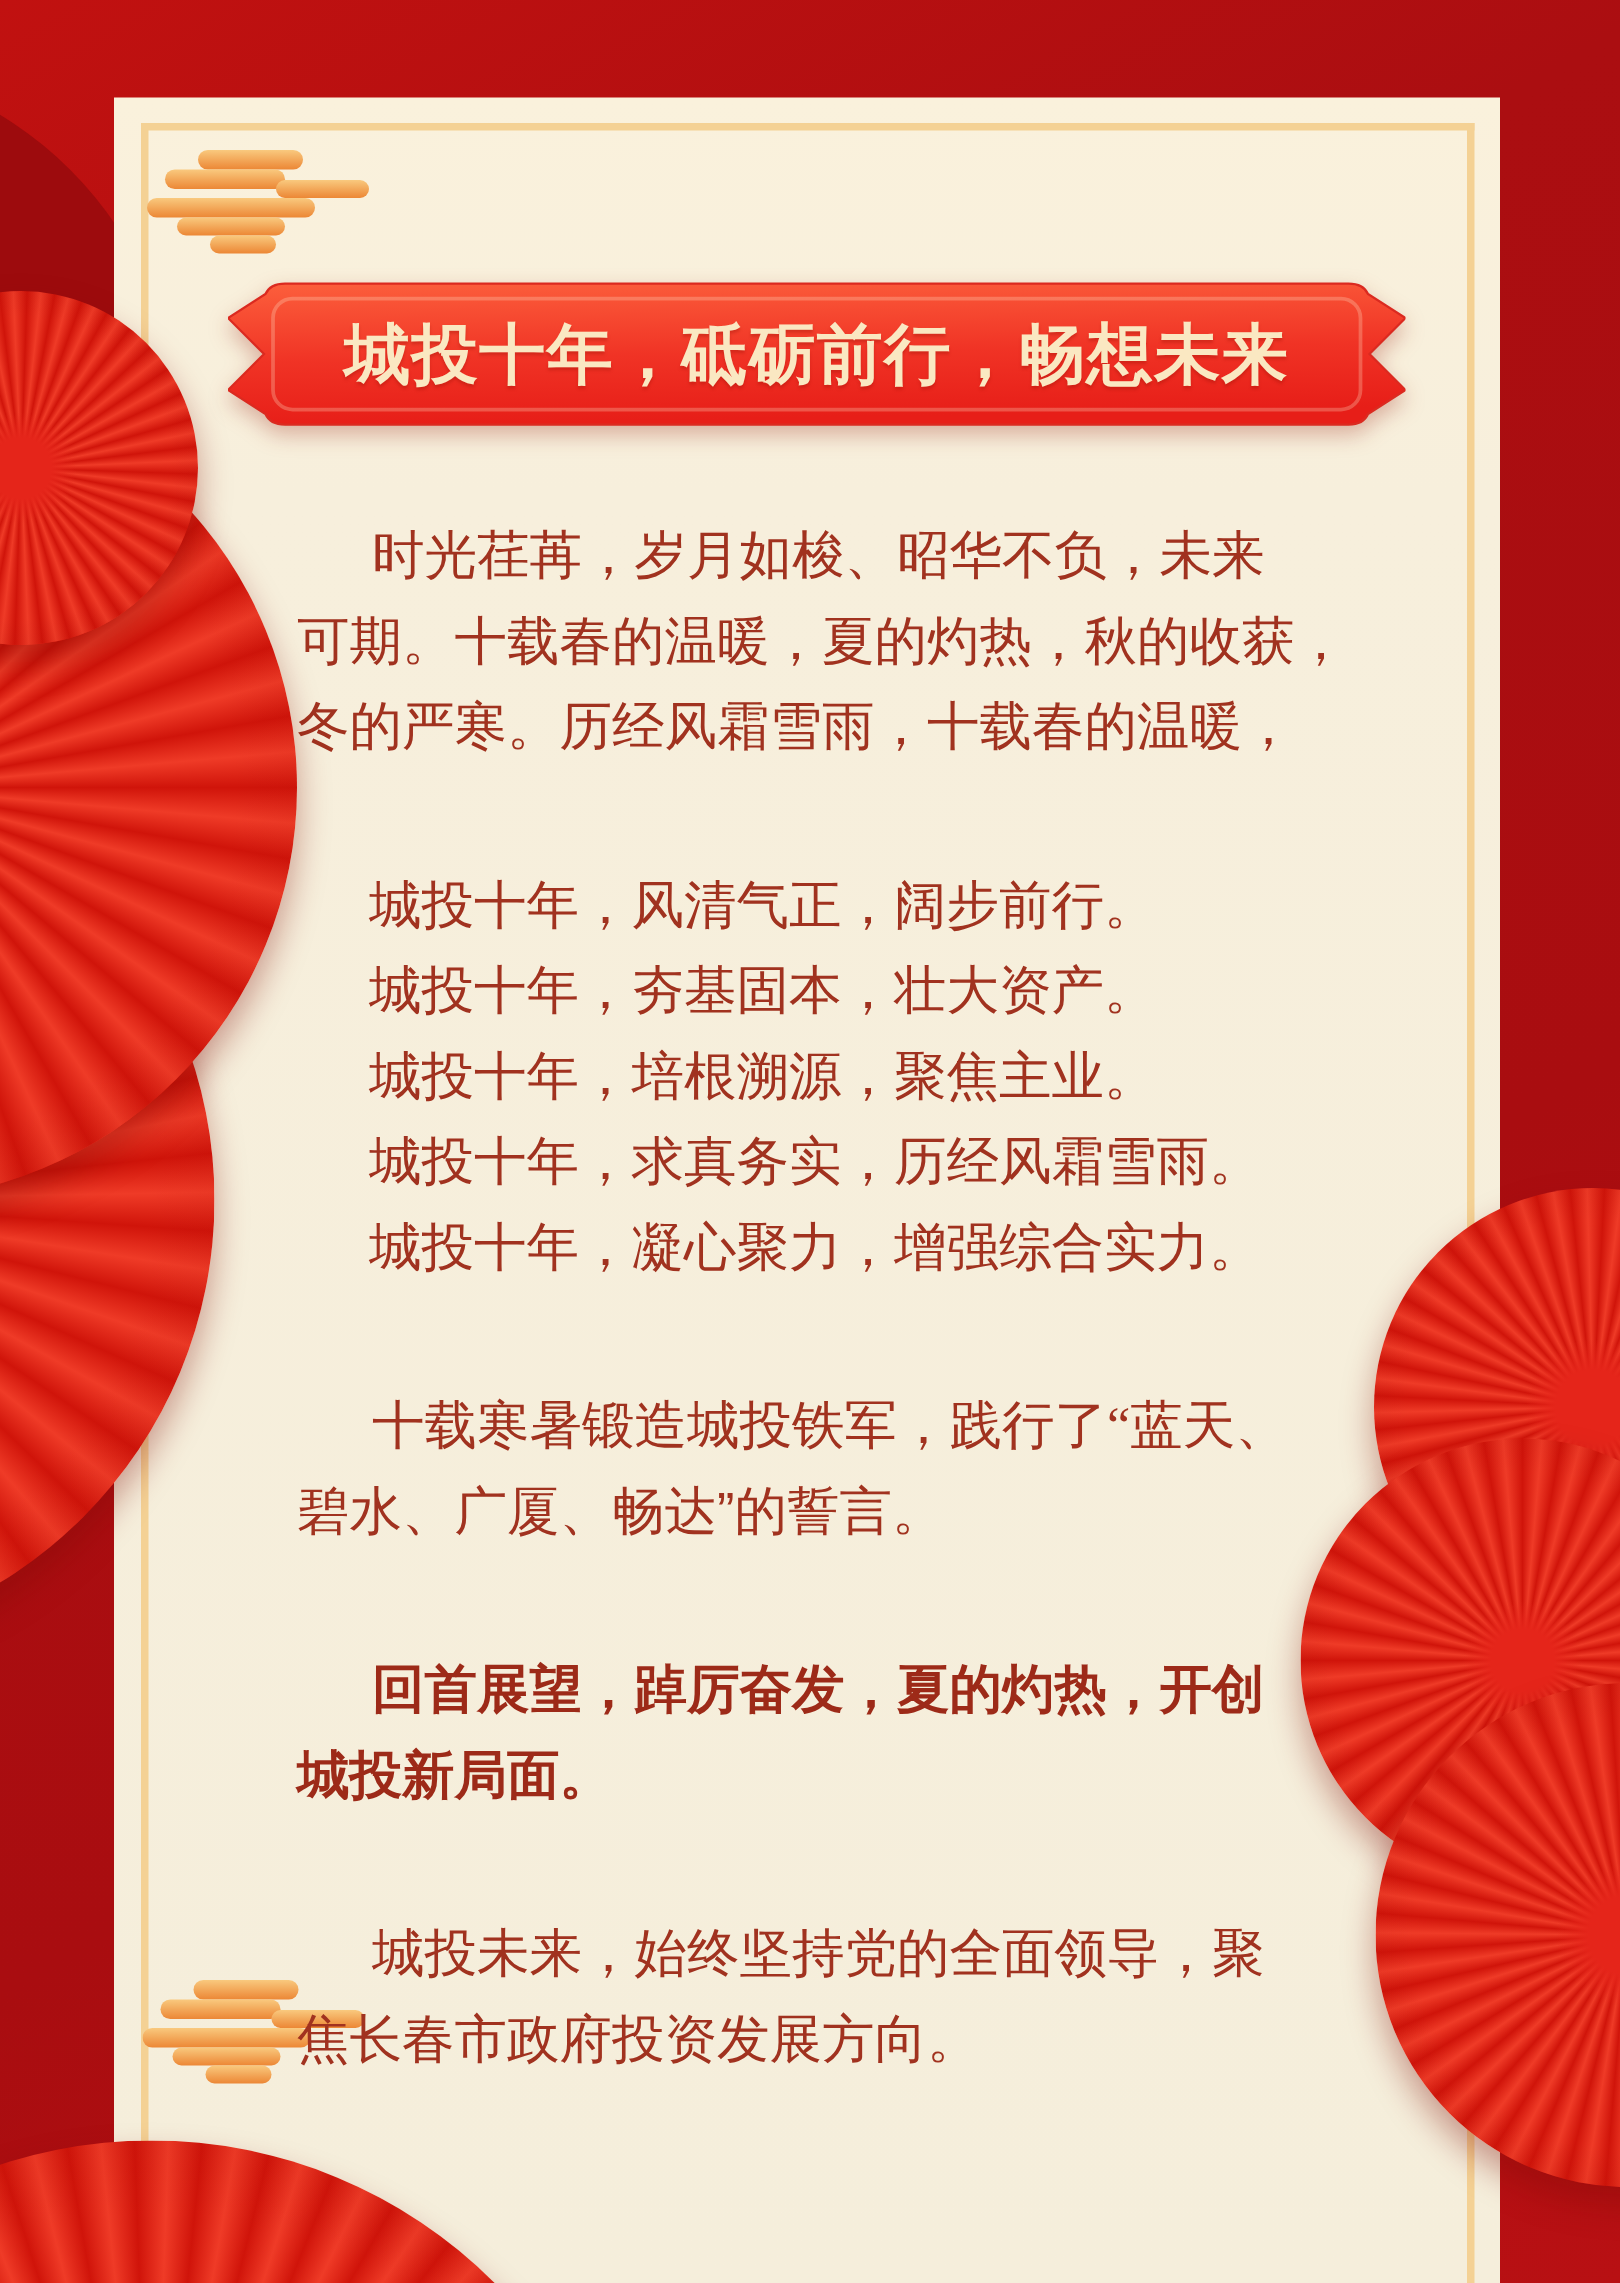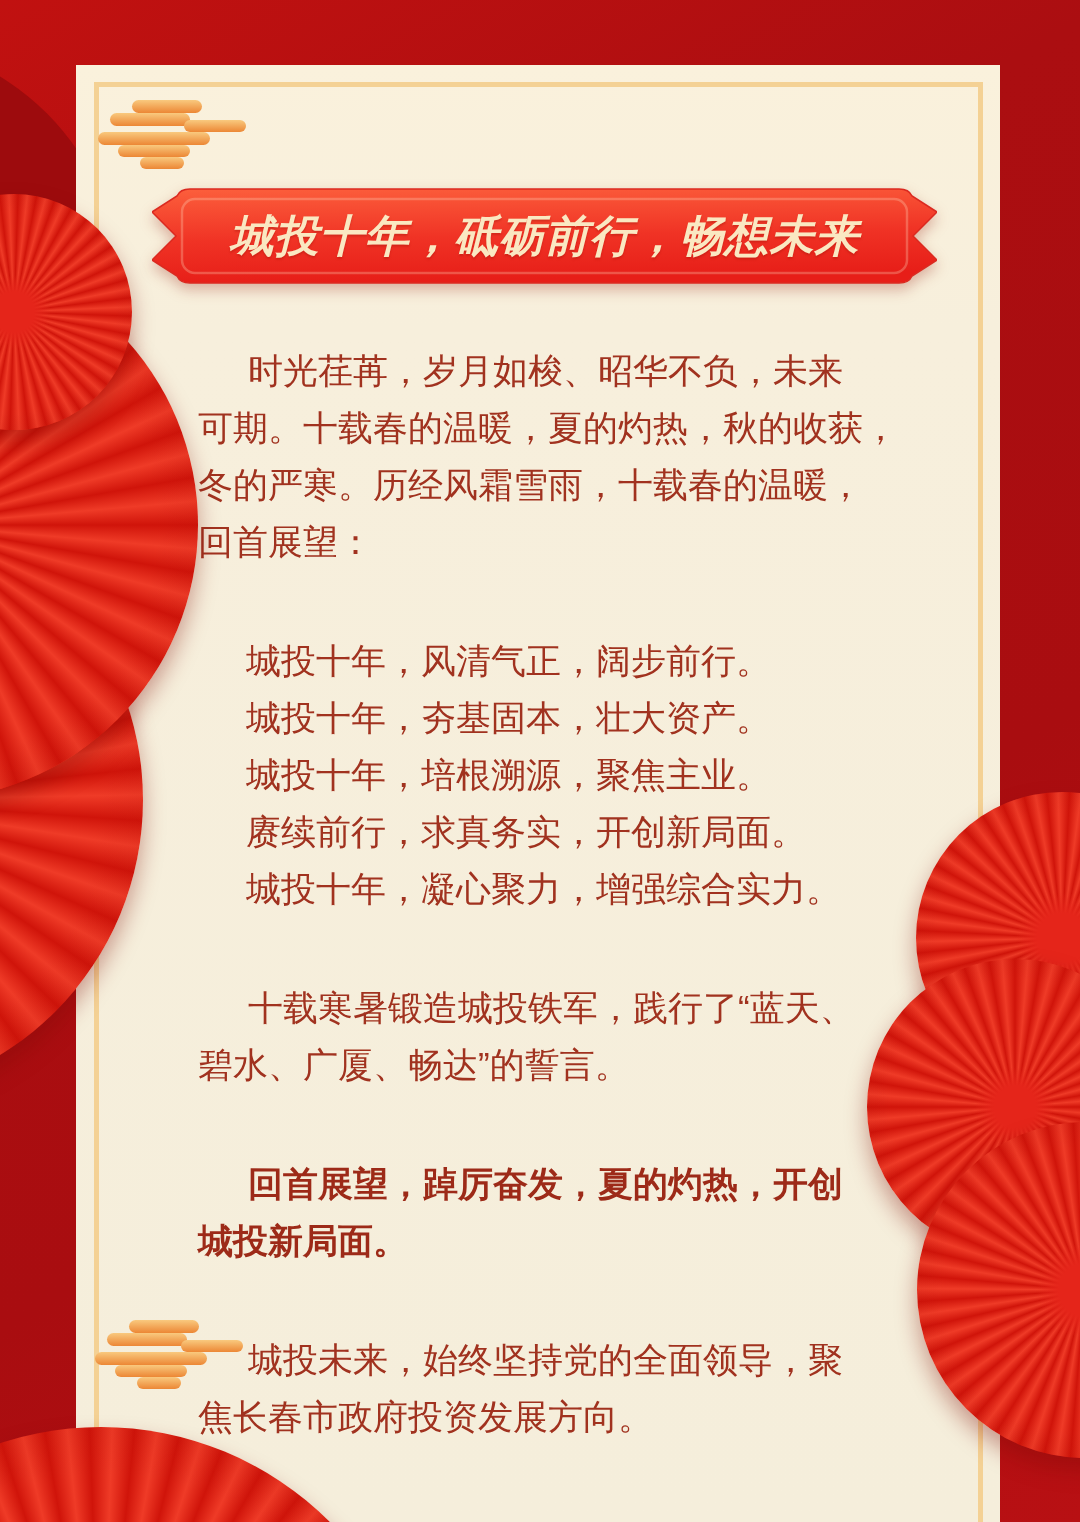--- a/index.html
+++ b/index.html
@@ -23,29 +23,28 @@
   .cloud.top{left:22px;top:35px;}
   .cloud.bottom{left:19px;top:1255px;}
   
   .banner{position:absolute;left:76px;top:122px;width:785px;height:98px;}
   .banner svg{position:absolute;left:0;top:0;filter:drop-shadow(0 6px 7px rgba(150,25,12,.30));}
   .banner-text{
     position:absolute;left:30px;right:30px;top:0;height:98px;
     display:flex;align-items:center;justify-content:center;
     font-size:44px;font-weight:700;letter-spacing:1px;color:#fae8c2;
     text-shadow:0 2px 2px rgba(160,20,10,.35);
-    font-style:italic;
   }
   
   .content{position:absolute;left:122px;top:277px;width:706px;}
   .para{margin:0 0 62px 0;color:#a1321f;font-size:35px;line-height:57px;}
   .para.emph{font-weight:700;color:#9d2a18;}
   .para.list{padding-left:48px;}
   .tl{white-space:nowrap;}
-  .tl.ind{text-indent:50px;}
+  .tl.ind{text-indent:50px;font-family:Liberation Serif, serif;}
   
   .fan{
     position:absolute;border-radius:50%;
     background:
       radial-gradient(circle, rgba(0,0,0,0) 60%, rgba(140,10,5,0.22) 100%),
       radial-gradient(circle, #e5251a 0 10%, rgba(229,37,26,0) 19%),
       repeating-conic-gradient(from 0deg, #d0140a 0deg, #ef3b27 5deg, #d0140a 10deg);
     box-shadow:0 12px 22px rgba(125,10,5,.38);
   }
   .fan.dark{background:#9d0b0d;box-shadow:none;z-index:1;}
@@ -117,27 +116,26 @@
       <rect x="30" y="12" width="725" height="74" rx="13" fill="none" stroke="rgba(255,226,196,0.28)" stroke-width="2.5"></rect>
     </svg>
     <div class="banner-text">城投十年，砥砺前行，畅想未来</div>
   </div>
 
   <div class="content">
     <div class="para">
       <div class="tl ind">时光荏苒，岁月如梭、昭华不负，未来</div>
       <div class="tl">可期。十载春的温暖，夏的灼热，秋的收获，</div>
       <div class="tl">冬的严寒。历经风霜雪雨，十载春的温暖，</div>
-      <div class="tl">回首展望：</div>
     </div>
     <div class="para list">
       <div class="tl">城投十年，风清气正，阔步前行。</div>
       <div class="tl">城投十年，夯基固本，壮大资产。</div>
       <div class="tl">城投十年，培根溯源，聚焦主业。</div>
-      <div class="tl">赓续前行，求真务实，开创新局面。</div>
+      <div class="tl">城投十年，求真务实，历经风霜雪雨。</div>
       <div class="tl">城投十年，凝心聚力，增强综合实力。</div>
     </div>
     <div class="para">
       <div class="tl ind">十载寒暑锻造城投铁军，践行了“蓝天、</div>
       <div class="tl">碧水、广厦、畅达”的誓言。</div>
     </div>
     <div class="para emph">
       <div class="tl ind">回首展望，踔厉奋发，夏的灼热，开创</div>
       <div class="tl">城投新局面。</div>
     </div>

